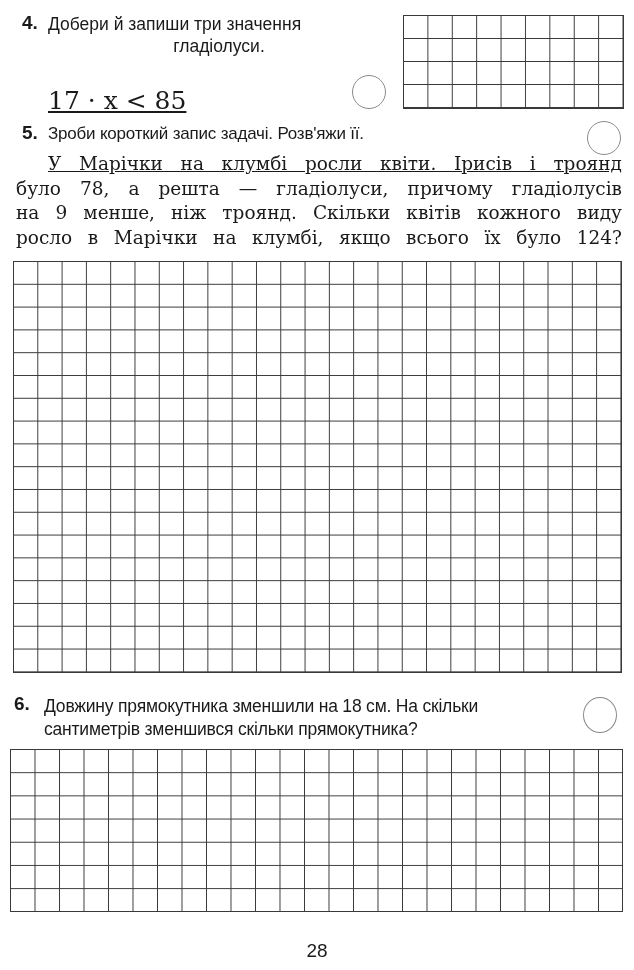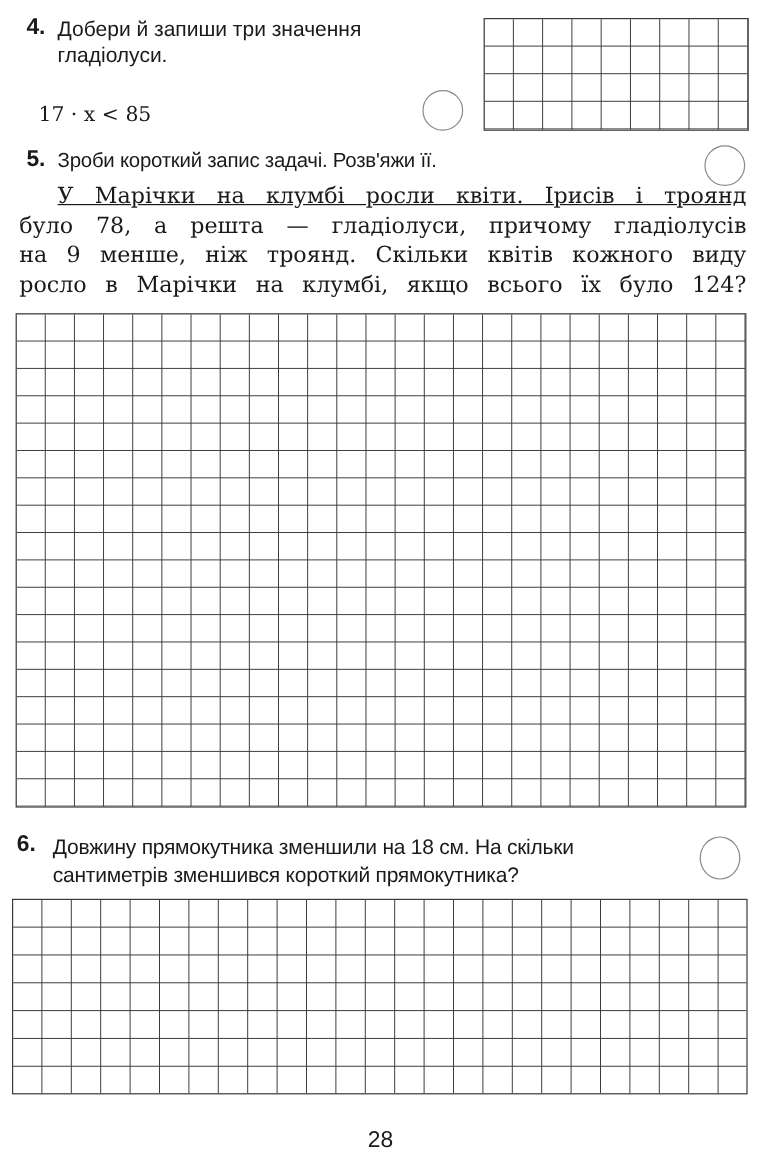--- a/index.html
+++ b/index.html
@@ -4,21 +4,21 @@
   <style>
     html, body { margin: 0; padding: 0; }
     body {
       width: 634px; height: 970px; background: #ffffff; position: relative; overflow: hidden;
       color: #1a1a1a;
     }
     .abs { position: absolute; }
     .sans { font-family: "Liberation Sans", "DejaVu Sans", sans-serif; }
     .serif { font-family: "DejaVu Serif", "Liberation Serif", serif; }
     .num { font-weight: bold; font-size: 19px; }
-    .task-text { font-size: 17.5px; line-height: 22px; }
+    .task-text { font-size: 17.5px; line-height: 22px; text-align: center; }
     .story { font-size: 18.5px; line-height: 24.5px; text-align: justify; }
     .grid {
       position: absolute;
       border: 1.6px solid #3a3a3a;
       box-sizing: border-box;
       background-color: #fff;
     }
     .circle {
       position: absolute; border: 1.5px solid #8a8a8a; border-radius: 50%;
       box-sizing: border-box; background: #fff;
@@ -28,21 +28,21 @@
 </head>
 <body>
 
 <div class="abs sans num" style="left:22px; top:12px;">4.</div>
 <div class="abs sans task-text" style="left:48px; top:13px; width:342px;">
   <div style="display:flex; justify-content:space-between;">
     <span>Добери й запиши три значення</span>
   </div>
   <div>гладіолуси.</div>
 </div>
-<div class="abs serif" style="left:32px; top:86px; font-size:17px;">17 · x &lt; 85</div>
+<div class="abs serif" style="left:48px; top:86px; font-size:25px;text-decoration:underline;">17 · x &lt; 85</div>
 <div class="circle" style="left:352px; top:75px; width:34px; height:34px;"></div>
 <div class="grid" style="left:403px; top:15px; width:221px; height:94px;
             background-image: linear-gradient(to right, #3a3a3a 1.2px, transparent 1.2px), linear-gradient(to bottom, #3a3a3a 1.2px, transparent 1.2px);
             background-size: 24.4px 100%, 100% 23px; background-position: -1px 0, 0 -1px;"></div>
 
 <div class="abs sans num" style="left:22px; top:122px;">5.</div>
 <div class="abs sans" style="left:48px; top:124px; font-size:17px; letter-spacing:-0.2px;">Зроби короткий запис задачі. Розв'яжи її.</div>
 <div class="circle" style="left:587px; top:121px; width:34px; height:34px;"></div>
 
 <div class="abs serif story" style="left:16px; top:152px; width:606px;">
@@ -52,21 +52,21 @@
   <div style="text-align-last:justify;">росло в Марічки на клумбі, якщо всього їх було 124?</div>
 </div>
 
 <div class="grid" style="left:13px; top:261px; width:609px; height:412px;
             background-image: linear-gradient(to right, #3a3a3a 1.2px, transparent 1.2px), linear-gradient(to bottom, #3a3a3a 1.2px, transparent 1.2px);
             background-size: 24.3px 100%, 100% 22.8px; background-position: -1px 0, 0 -1px;"></div>
 
 <div class="abs sans num" style="left:14px; top:693px;">6.</div>
 <div class="abs sans" style="left:44px; top:695px; font-size:17.5px; line-height:23px; letter-spacing:-0.2px;">
   <div>Довжину прямокутника зменшили на 18 см. На скільки</div>
-  <div>сантиметрів зменшився короткий прямокутника?</div>
+  <div>сантиметрів зменшився скільки прямокутника?</div>
 </div>
 <div class="circle" style="left:583px; top:697px; width:34px; height:36px;"></div>
 
 <div class="grid" style="left:10px; top:749px; width:613px; height:163px;
             background-image: linear-gradient(to right, #3a3a3a 1.2px, transparent 1.2px), linear-gradient(to bottom, #3a3a3a 1.2px, transparent 1.2px);
             background-size: 24.5px 100%, 100% 23.2px; background-position: -1px 0, 0 -1px;"></div>
 
 <div class="abs sans page-num" style="left:0; width:634px; top:940px; text-align:center;">28</div>
 
 </body></html>

